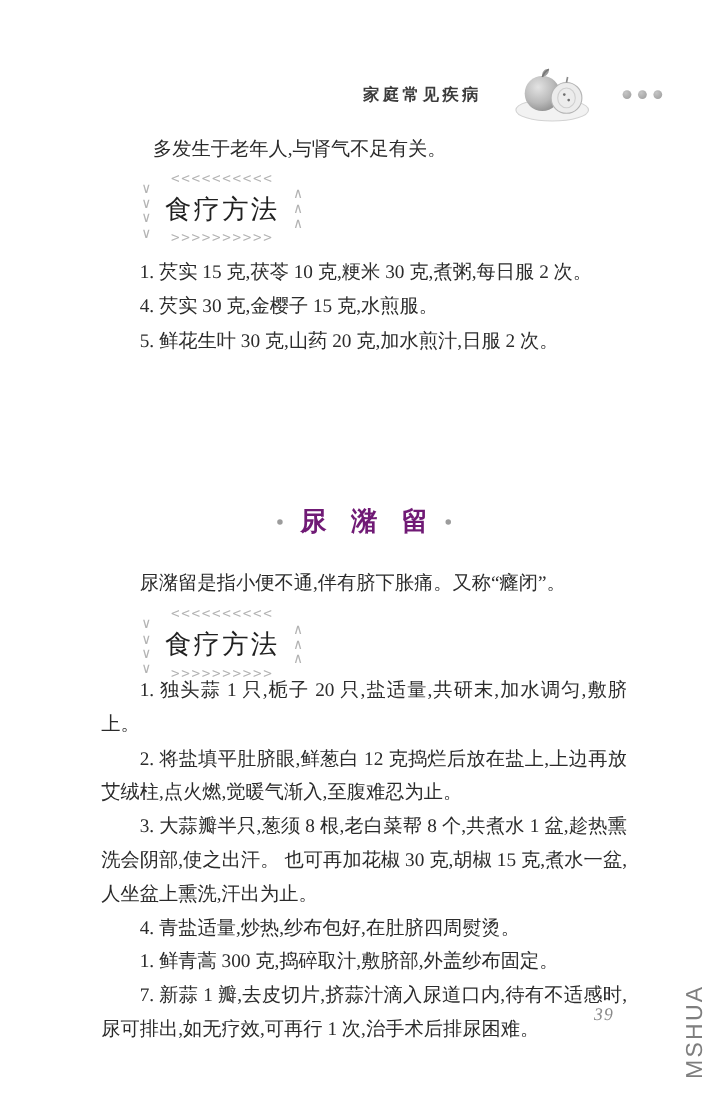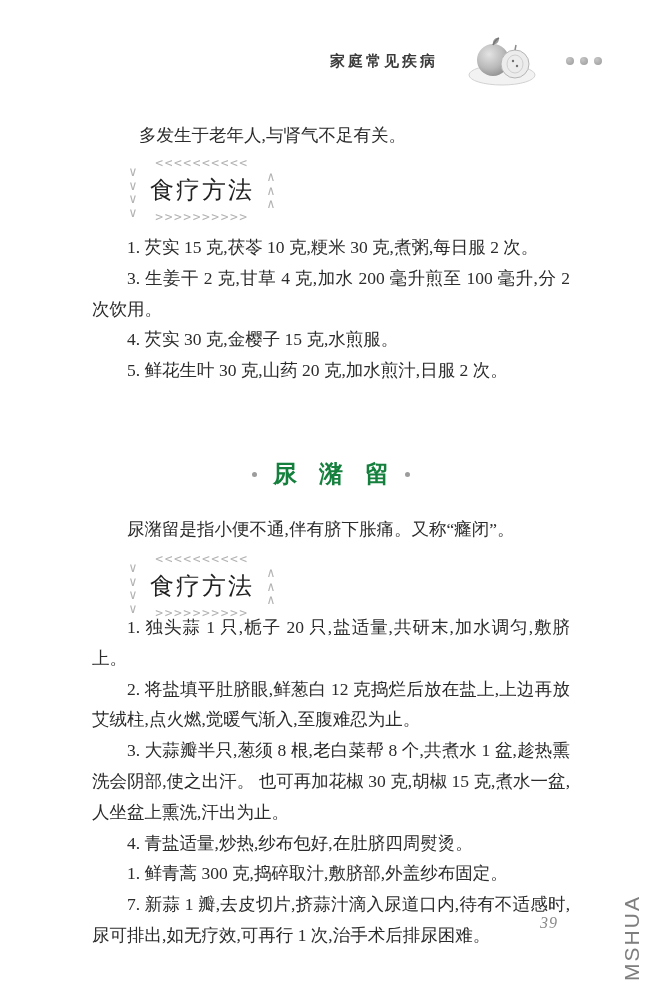--- a/index.html
+++ b/index.html
@@ -7,21 +7,21 @@
     width: 662px; height: 1001px;
     background: #ffffff;
     position: relative;
     overflow: hidden;
     font-family: "Liberation Serif", "DejaVu Serif", serif;
     color: #2b2b2b;
   }
 
   
   .header-row {
-    position: absolute; top: 34px; left: 0; right: 60px; height: 54px;
+    position: absolute; top: 59px; left: 0; right: 60px; height: 54px;
     display: flex; justify-content: flex-end; align-items: center; gap: 28px;
   }
   .header-title {
     font-family: "Liberation Sans", "DejaVu Sans", sans-serif;
     font-size: 15px; letter-spacing: 3px; color: #3c3c3c; font-weight: 600;
   }
   .header-dots { display: flex; gap: 6px; align-items: center; }
   .header-dots .dot {
     width: 8px; height: 8px; border-radius: 50%;
     background: radial-gradient(circle at 35% 30%, #c6c6c6, #9a9a9a);
@@ -58,21 +58,21 @@
     letter-spacing: 2px; padding: 5px 10px 4px 10px;
   }
 
   
   .section-title-row {
     position: absolute; left: 92px; width: 478px; top: 458px;
     display: flex; align-items: center; justify-content: center; gap: 16px;
   }
   .section-title {
     font-family: "Liberation Sans", "DejaVu Sans", sans-serif;
-    font-weight: bold; font-size: 24px; color: #15803d;
+    font-weight: bold; font-size: 24px; color: #701a75;
     letter-spacing: 22px; margin-right: -22px;
   }
   .title-dot {
     width: 5px; height: 5px; border-radius: 50%;
     background: #9c9c9c; display: inline-block; flex: 0 0 auto;
   }
 
   
   .page-number {
     position: absolute; left: 540px; top: 914px;
@@ -131,21 +131,20 @@
   <div class="badge-center">
     <div class="badge-chevrons">&lt;&lt;&lt;&lt;&lt;&lt;&lt;&lt;&lt;&lt;</div>
     <div class="badge-label">食疗方法</div>
     <div class="badge-chevrons">&gt;&gt;&gt;&gt;&gt;&gt;&gt;&gt;&gt;&gt;</div>
   </div>
   <div class="badge-side right">∧∧∧</div>
 </div>
 
 <div class="textblock" style="top:232px;">
   <p>1. 芡实 15 克,茯苓 10 克,粳米 30 克,煮粥,每日服 2 次。</p>
-  <p>3. 生姜干 2 克,甘草 4 克,加水 200 毫升煎至 100 毫升,分 2 次饮用。</p>
   <p>4. 芡实 30 克,金樱子 15 克,水煎服。</p>
   <p>5. 鲜花生叶 30 克,山药 20 克,加水煎汁,日服 2 次。</p>
 </div>
 
 <div class="section-title-row">
   <span class="title-dot"></span>
   <span class="section-title">尿潴留</span>
   <span class="title-dot"></span>
 </div>
 

